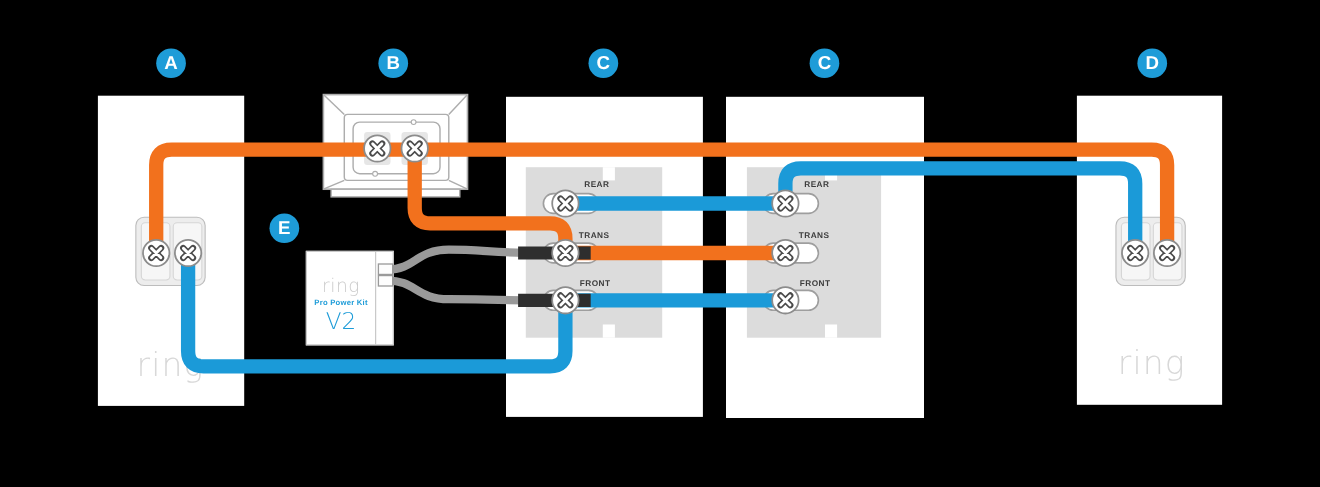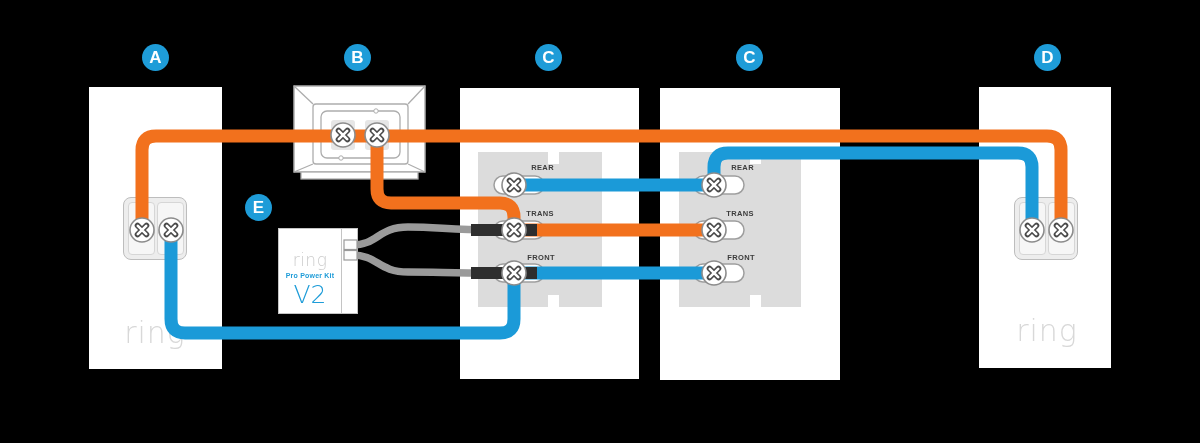--- a/index.html
+++ b/index.html
@@ -17,21 +17,21 @@
   .ring-logo{position:absolute;font-family:"DejaVu Sans",sans-serif;font-weight:300;
              font-size:30px;text-align:center;letter-spacing:1px;}
   .callout{position:absolute;width:27px;height:27px;border-radius:50%;color:#fff;
            font-size:17px;font-weight:700;text-align:center;line-height:27px;}
   .powerkit{position:absolute;background:#fff;border:1.5px solid #C4C4C4;box-sizing:border-box;}
   .pk-face{position:absolute;left:0;top:0;width:62px;height:100%;border-right:1.5px solid #C4C4C4;
            text-align:center;}
   .pk-ring{font-family:"DejaVu Sans",sans-serif;font-weight:300;font-size:17px;color:#CCCCCC;
            margin-top:21px;letter-spacing:.5px;}
   .pk-name{font-size:7px;font-weight:700;letter-spacing:.2px;margin-top:2px;}
-  .pk-version{font-size:25px;font-weight:300;margin-top:1px;font-family:"DejaVu Sans",sans-serif;}
+  .pk-version{font-size:21px;font-weight:300;margin-top:1px;font-family:"DejaVu Sans",sans-serif;}
   svg.overlay{position:absolute;left:0;top:0;pointer-events:none;}
 </style>
 </head>
 <body>
 
 <div class="stage">
 
   <div class="panel" style="left:89px;top:87px;width:133px;height:282px"></div>
   <div class="panel" style="left:460px;top:88px;width:179px;height:291px"></div>
   <div class="panel" style="left:660px;top:88px;width:180px;height:292px"></div>

